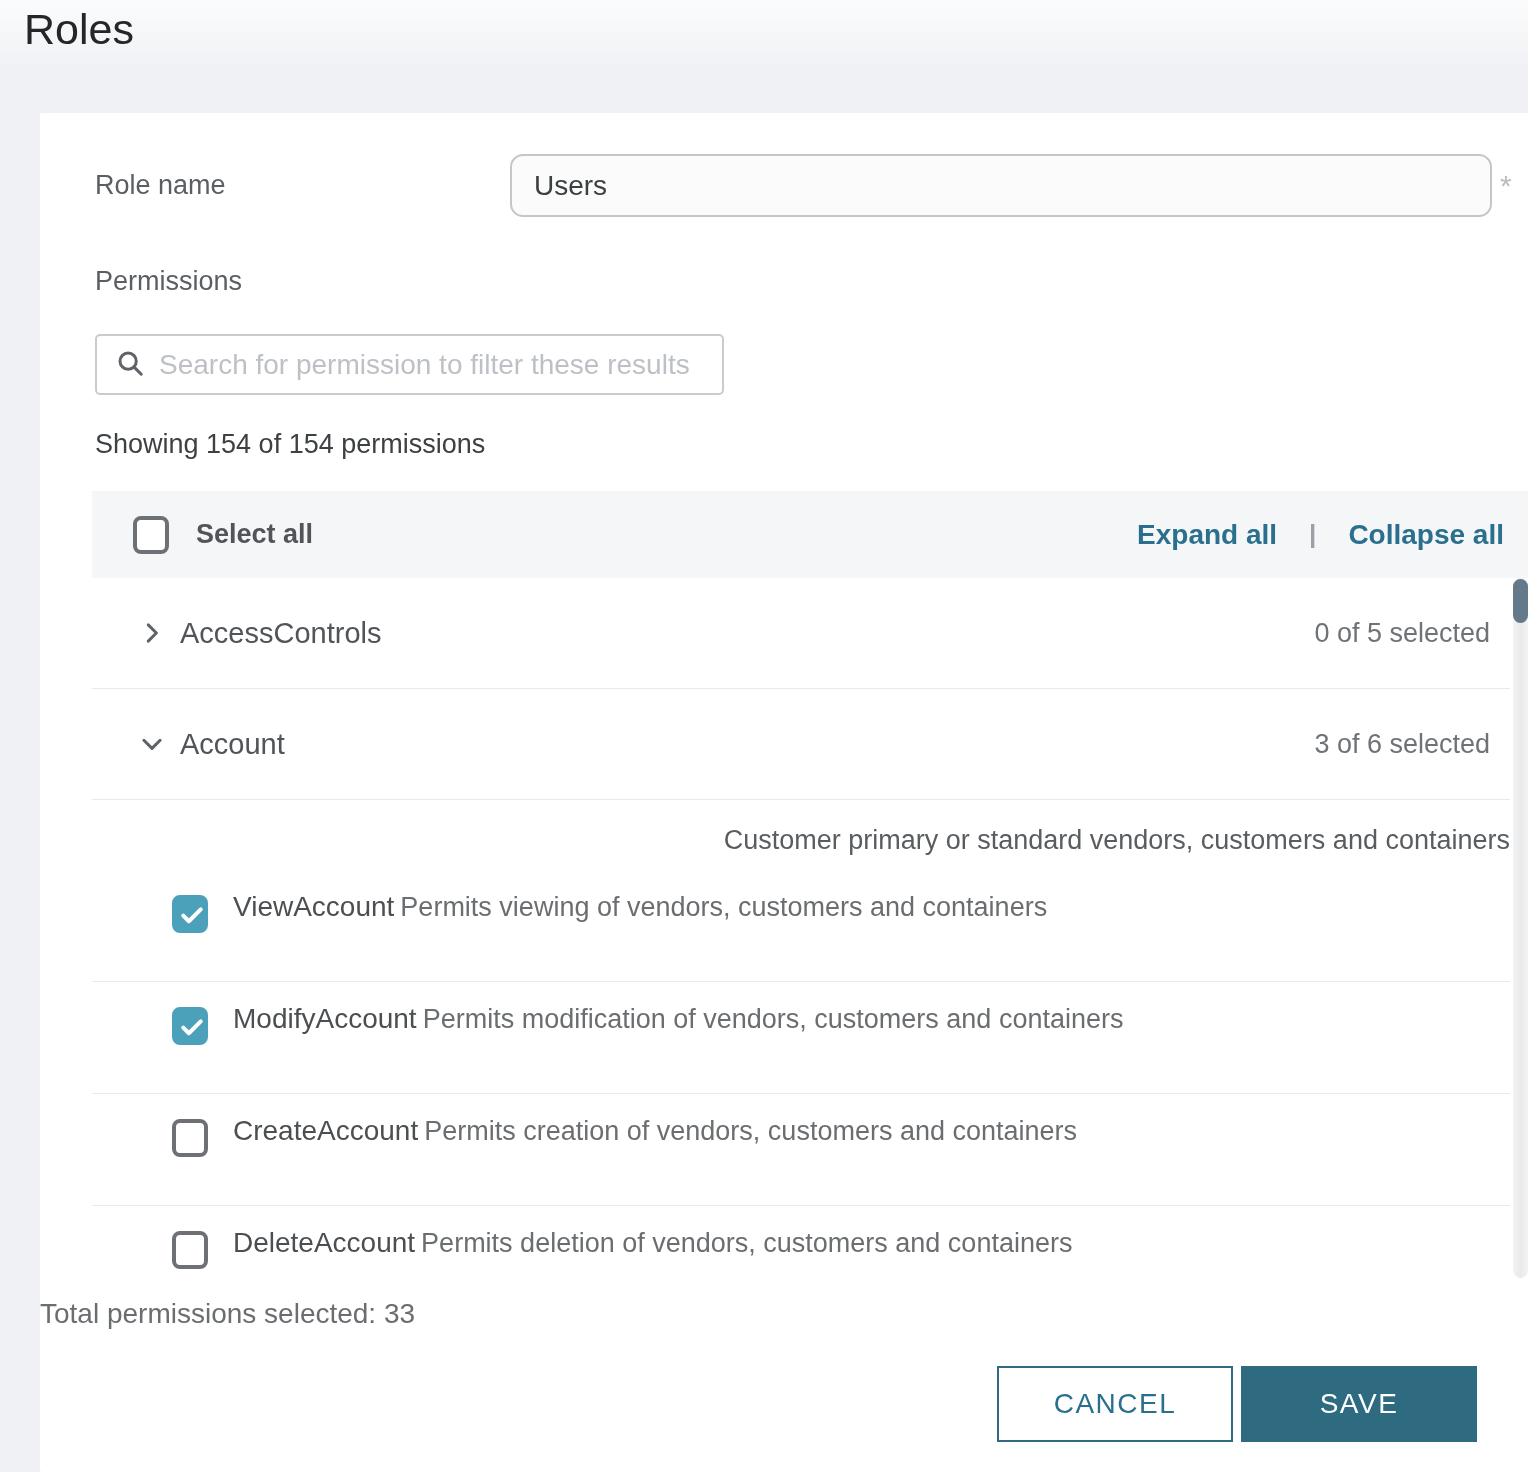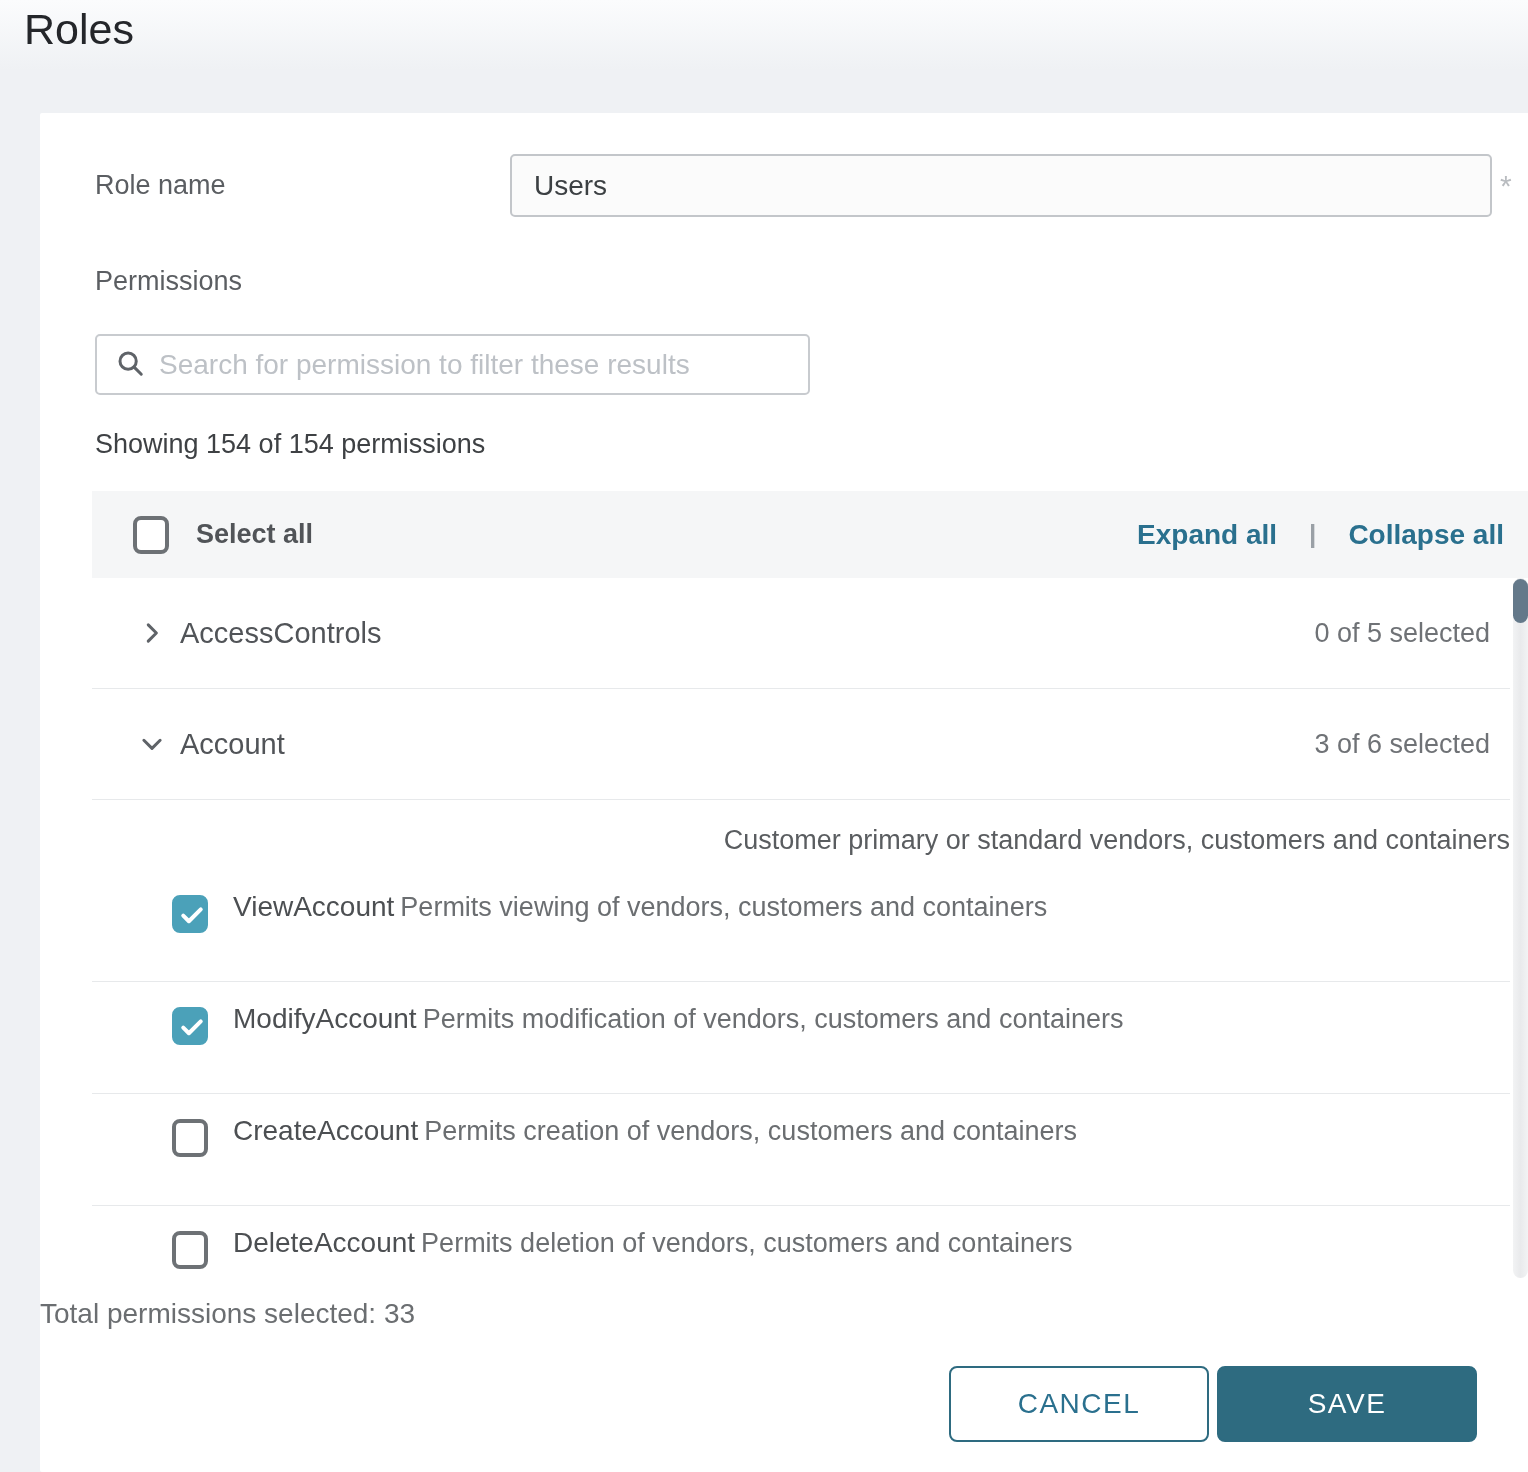--- a/index.html
+++ b/index.html
@@ -32,34 +32,34 @@
     display: flex;
     align-items: center;
     padding: 41px 12px 0 55px;
   }
   .field-label { font-size: 27px; color: #5b5e62; }
   .role-label-box { flex: 0 0 415px; }
   .role-input {
     flex: 1;
     height: 63px;
     border: 2px solid #c3c6ca;
-    border-radius: 5px;
+    border-radius: 13px;
     background: #fbfbfb;
     font-family: "Liberation Sans", "DejaVu Sans", sans-serif;
     font-size: 28px;
     color: #3c4043;
     padding: 0 22px;
     outline: none;
   }
   .required-star { font-size: 30px; color: #b9bcc0; padding-left: 8px; width: 26px; }
   
   .permissions-label { padding: 49px 6px 0 55px; }
   .search-box {
     margin: 37px 0 0 55px;
-    width: 715px;
+    width: 629px;
     height: 61px;
     border: 2px solid #c8cbcf;
     border-radius: 5px;
     background: #fff;
     display: flex;
     align-items: center;
     padding: 0 16px 0 18px;
   }
   .search-box svg { flex: 0 0 auto; }
   .search-input {
@@ -167,23 +167,23 @@
   }
   
   .total-row { text-align: left; padding: 17px 32px 0 0; font-size: 28px; color: #6b6e71; }
   .button-row {
     display: flex;
     justify-content: flex-end;
     gap: 8px;
     padding: 36px 53px 0 0;
   }
   .btn {
-    width: 260px;
+    width: 236px;
     height: 76px;
-    border-radius: 8px;
+    border-radius: 0;
     font-family: "Liberation Sans", "DejaVu Sans", sans-serif;
     font-size: 28px;
     font-weight: 500;
     letter-spacing: 1.5px;
     cursor: pointer;
   }
   .btn-cancel { background: #ffffff; border: 2px solid #2e6b80; color: #2a708e; }
   .btn-save { background: #2e6b80; border: 2px solid #2e6b80; color: #ffffff; }
 </style>
 </head>

